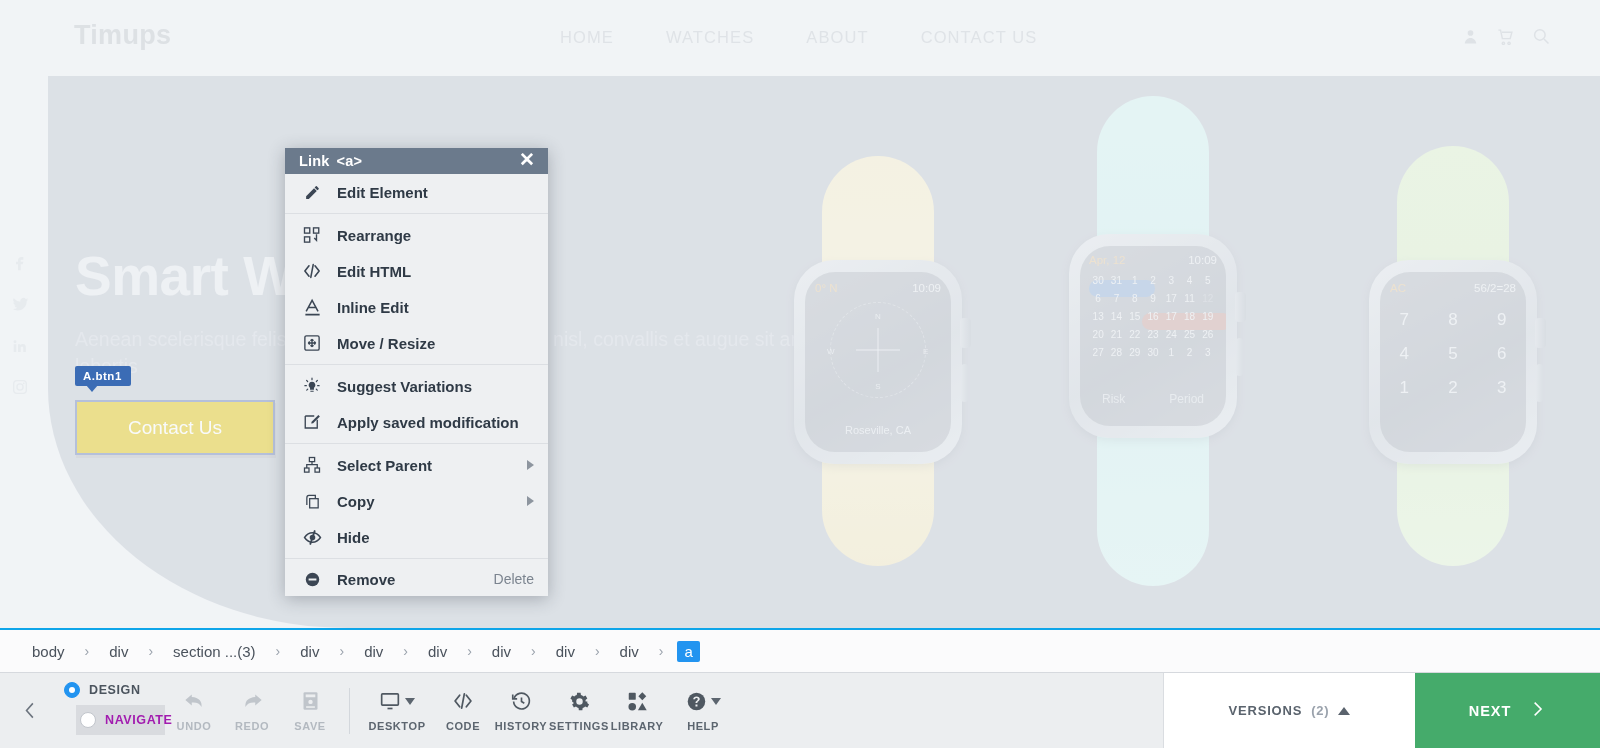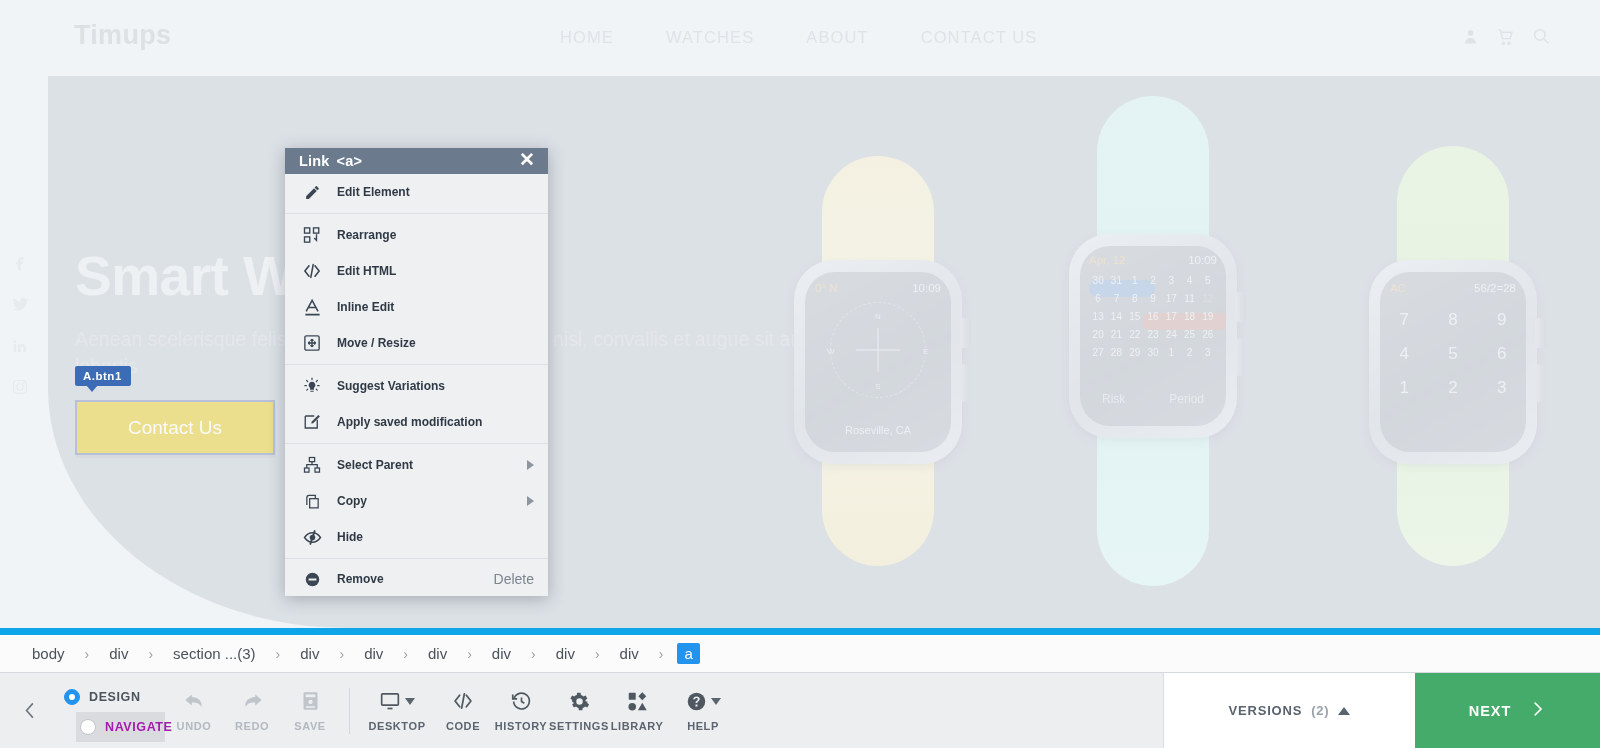--- a/index.html
+++ b/index.html
@@ -173,36 +173,36 @@
   }
   .ctx-item {
     height: 36px; display: flex; align-items: center;
     padding-left: 14px; color: #2f3a46; cursor: pointer; position: relative;
   }
   .ctx-item .ic {
     width: 26px; height: 20px; display: flex; align-items: center;
     justify-content: center; margin-right: 12px; flex: 0 0 26px;
   }
   .ctx-item .ic svg { display: block; }
-  .ctx-item .lbl { font-weight: bold; font-size: 12px; }
+  .ctx-item .lbl { font-weight: bold; font-size: 15px; }
   .ctx-sep { height: 1px; background: #dcdfe3; margin: 3px 0; }
   .ctx-item .shortcut {
     margin-left: auto; margin-right: 14px; color: #7b848f;
     font-weight: normal; font-size: 14px;
   }
   .ctx-item .arrow {
     margin-left: auto; margin-right: 14px;
     width: 0; height: 0; border-left: 7px solid #8d959f;
     border-top: 5px solid transparent; border-bottom: 5px solid transparent;
   }
 
   
   #breadcrumb {
     position: absolute; left: 0; top: 628px; width: 1600px; height: 44px;
-    background: #fbfbfc; border-top: 7px solid #0ea5e9;
+    background: #fbfbfc; border-top: 2px solid #0ea5e9;
     display: flex; align-items: center; padding-left: 26px; gap: 2px;
     z-index: 30;
   }
   .crumb { font-size: 15px; color: #4a525c; padding: 2px 6px; cursor: pointer; }
   .crumb.active {
     background: #2294f0; color: #fff; border-radius: 2px; padding: 2px 7px;
   }
   .crumb-sep {
     color: #9aa2ac; font-size: 14px; margin: 0 12px; user-select: none;
   }
@@ -212,21 +212,21 @@
     position: absolute; left: 0; top: 672px; width: 1600px; height: 76px;
     background: #eceef0; border-top: 1px solid #d6d9de;
     display: flex; align-items: stretch; z-index: 30;
   }
   .collapse-btn {
     width: 60px; display: flex; align-items: center; justify-content: center;
     cursor: pointer;
   }
   .mode-col {
     width: 105px; display: flex; flex-direction: column;
-    justify-content: center; padding-top: 2px;
+    justify-content: flex-start; padding-top: 2px;
   }
   .mode-row {
     display: flex; align-items: center; gap: 9px; height: 30px; padding-left: 4px;
     cursor: pointer; font-size: 12.5px; font-weight: bold; letter-spacing: .6px;
   }
   .mode-row.inactive { background: #d9dbdf; color: #a21caf; margin-left: 16px; }
   .mode-row.active { color: #4b545e; }
   .radio {
     width: 16px; height: 16px; border-radius: 50%; background: #fff;
     border: 1px solid #c2c6cc; position: relative; flex: 0 0 16px;

